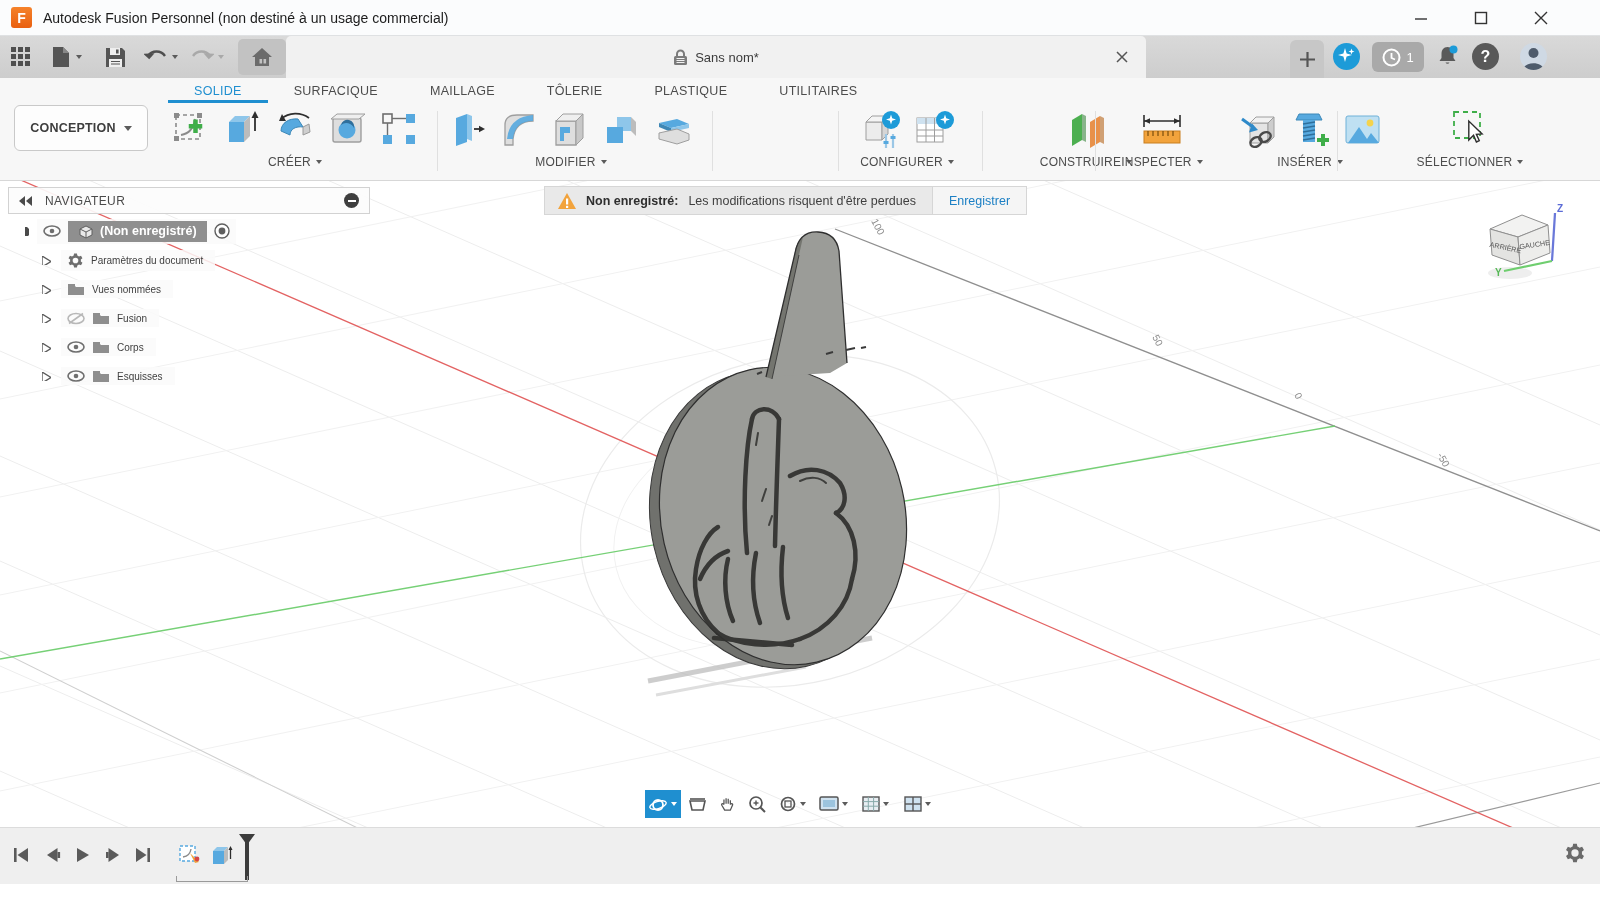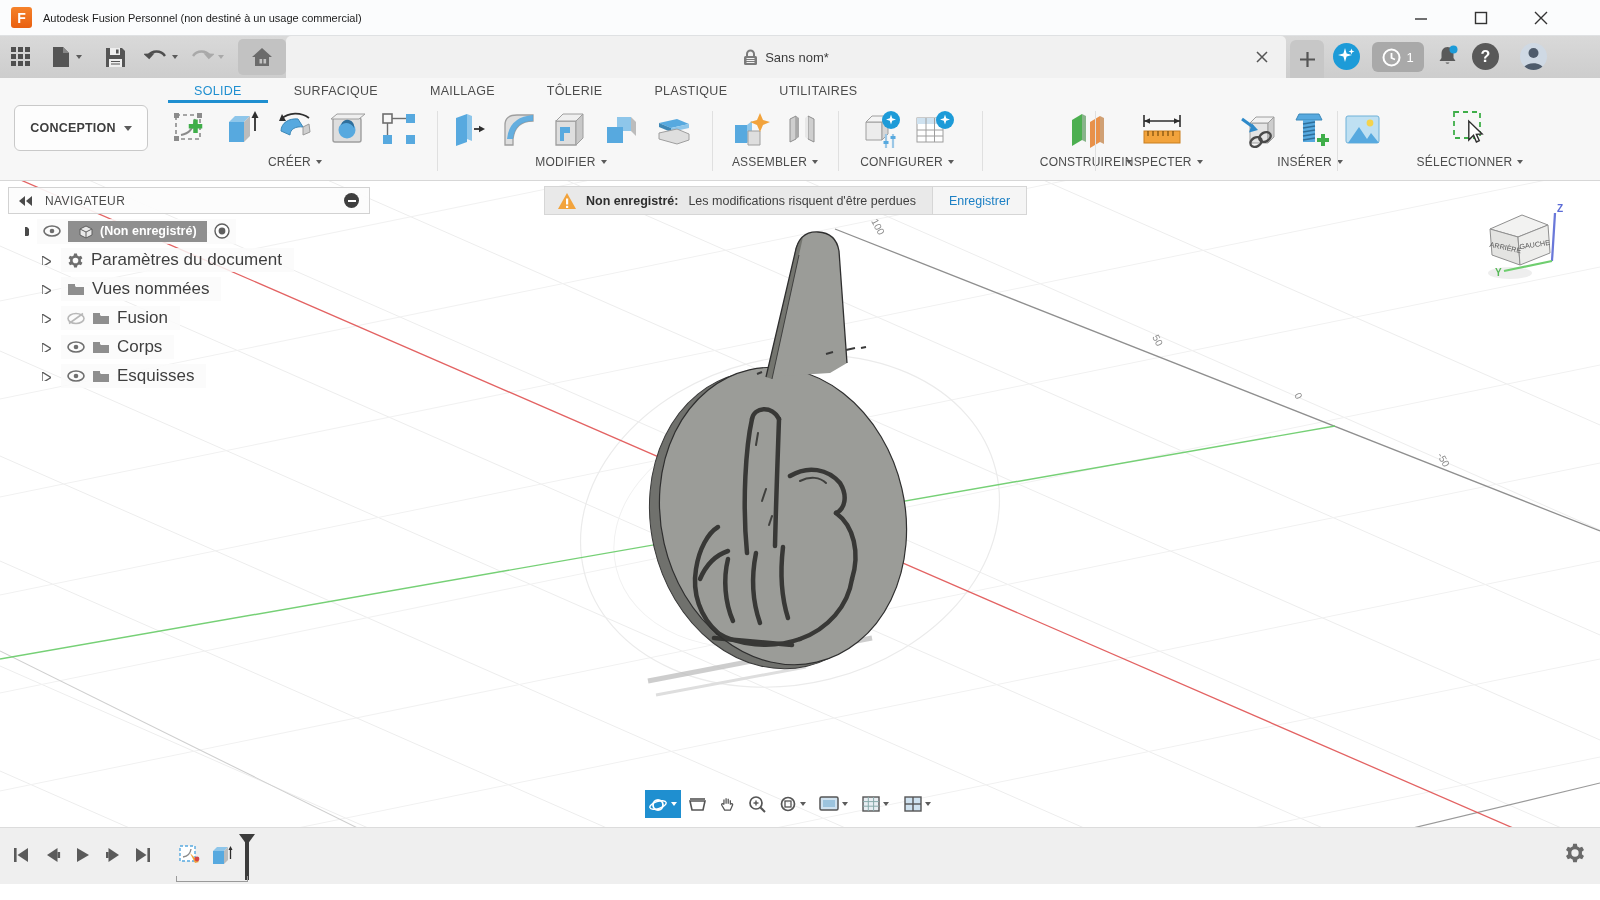--- a/index.html
+++ b/index.html
@@ -7,31 +7,31 @@
     font-family:"Liberation Sans", sans-serif; -webkit-font-smoothing:antialiased; }
   .abs { position:absolute; }
   svg { display:block; }
 
   
   .titlebar { position:absolute; left:0; top:0; width:1600px; height:36px;
     background:#fbfcfd; border-bottom:1px solid #dfe1e3; display:flex; align-items:center; }
   .fusion-logo { width:21px; height:21px; margin-left:11px; border-radius:3px;
     background:linear-gradient(180deg,#f5822a,#e95f10); color:#fff; font-weight:bold;
     font-size:14px; display:flex; align-items:center; justify-content:center; }
-  .win-title { margin-left:11px; font-size:11px; color:#1c1c1c; }
+  .win-title { margin-left:11px; font-size:14px; color:#1c1c1c; }
   .win-btn { position:absolute; top:0; width:46px; height:35px; display:flex;
     align-items:center; justify-content:center; }
 
   
   .appbar { position:absolute; left:0; top:36px; width:1600px; height:42px;
     background:linear-gradient(180deg,#d9d9d9,#cdcdcd); }
   .qat-btn { position:absolute; top:3px; height:36px; display:flex; align-items:center;
     justify-content:center; }
   .home-btn { background:#c2c2c2; border-radius:5px; }
-  .doc-tab { position:absolute; left:286px; top:0; width:1000px; height:42px;
+  .doc-tab { position:absolute; left:286px; top:0; width:860px; height:42px;
     background:#f1f1f1; border-radius:5px 5px 0 0; display:flex; align-items:center;
     justify-content:center; }
   .doc-tab-label { font-size:13px; color:#3c3c3c; margin-left:7px; }
   .tab-close { position:absolute; right:14px; top:11px; width:20px; height:20px;
     display:flex; align-items:center; justify-content:center; }
   .newtab-btn { position:absolute; left:1290px; top:4px; width:34px; height:38px;
     background:#c7c7c7; border-radius:6px 6px 0 0; display:flex; align-items:center;
     justify-content:center; }
   .job-pill { position:absolute; left:1372px; top:6px; width:52px; height:30px;
     background:#a9a9a9; border-radius:6px; display:flex; align-items:center;
@@ -74,21 +74,21 @@
   .circle-btn { width:15px; height:15px; border-radius:50%; background:#3f3f3f;
     position:relative; }
   .circle-btn::before { content:""; position:absolute; left:3.5px; top:6.5px; width:8px;
     height:2px; background:#fff; }
   .circle-btn.plus::after { content:""; position:absolute; left:6.5px; top:3.5px;
     width:2px; height:8px; background:#fff; }
   .tree { position:absolute; left:20px; top:38px; }
   .tree-row { display:flex; align-items:center; height:24px; margin-bottom:5px; }
   .tree-chip { display:flex; align-items:center; background:rgba(250,250,250,.85);
     padding:2px 6px; gap:7px; }
-  .tree-label { font-size:17px; color:#3f3f3f; padding-right:6px; }
+  .tree-label { font-size:10px; color:#3f3f3f; padding-right:6px; }
   .root-label { background:#8f8f8f; color:#fff; font-weight:bold; font-size:12.5px;
     padding:3px 10px; display:flex; align-items:center; gap:7px; }
   .tw { width:9px; height:9px; }
 
   
   .warnbar { position:absolute; left:544px; top:5px; height:29px; display:flex;
     align-items:center; background:#e9e9e9; border:1px solid #d6d6d6; padding:0 0 0 12px; }
   .warn-label { font-size:12.5px; font-weight:bold; color:#2e2e2e; margin:0 10px 0 9px; }
   .warn-msg { font-size:12.5px; color:#3f3f3f; padding-right:16px; }
   .save-link { height:100%; background:#f5f5f5; border-left:1px solid #d6d6d6;
@@ -345,40 +345,20 @@
         <polygon points="7,24 25,20 37,25 37,31 25,35 7,30" fill="#dedede" stroke="#9e9e9e"></polygon>
       </svg>
     </div>
     <div class="grp-label">
         <span>MODIFIER</span>
         <div class="caret sm"></div>
       </div>
   </div>
   <div class="rsep" style="left:712px"></div>
 
-  <div class="rgroup" style="left:718px;width:114px">
-    <div class="icons">
-      <svg width="42" height="40">
-        <polygon points="5,16 17,16 17,34 5,34" fill="#57a9df"></polygon>
-        <polygon points="17,16 22,12 22,30 17,34" fill="#8ec6ea"></polygon>
-        <polygon points="18,22 30,22 30,36 18,36" fill="#dedede" stroke="#9e9e9e"></polygon>
-        <path d="M30,4 L33,11 L40,13 L33,16 L30,23 L27,16 L20,13 L27,11 Z" fill="#f2a33c"></path>
-      </svg>
-      <svg width="38" height="40">
-        <path d="M7,10 L13,7 L13,30 L7,33 Z" fill="#cfcfcf" stroke="#8e8e8e"></path>
-        <path d="M13,7 L16,9 L16,28 L13,30 Z" fill="#a9a9a9"></path>
-        <path d="M31,10 L25,7 L25,30 L31,33 Z" fill="#cfcfcf" stroke="#8e8e8e"></path>
-        <path d="M25,7 L22,9 L22,28 L25,30 Z" fill="#e8e8e8"></path>
-      </svg>
-    </div>
-    <div class="grp-label">
-        <span>ASSEMBLER</span>
-        <div class="caret sm"></div>
-      </div>
-  </div>
   <div class="rsep" style="left:838px"></div>
 
   <div class="rgroup" style="left:844px;width:126px">
     <div class="icons">
       <svg width="42" height="42">
         <polygon points="6,14 22,14 22,32 6,32" fill="#ececec" stroke="#9e9e9e"></polygon>
         <polygon points="6,14 12,8 28,8 22,14" fill="#f4f4f4" stroke="#9e9e9e"></polygon>
         <polygon points="22,14 28,8 28,26 22,32" fill="#d6d6d6" stroke="#9e9e9e"></polygon>
         <circle cx="31" cy="12" r="9" fill="#1d9bd8"></circle>
         <path d="M31,6.5 L32.2,10.3 L36,11.5 L32.2,12.7 L31,16.5 L29.8,12.7 L26,11.5 L29.8,10.3 Z" fill="#fff"></path>

